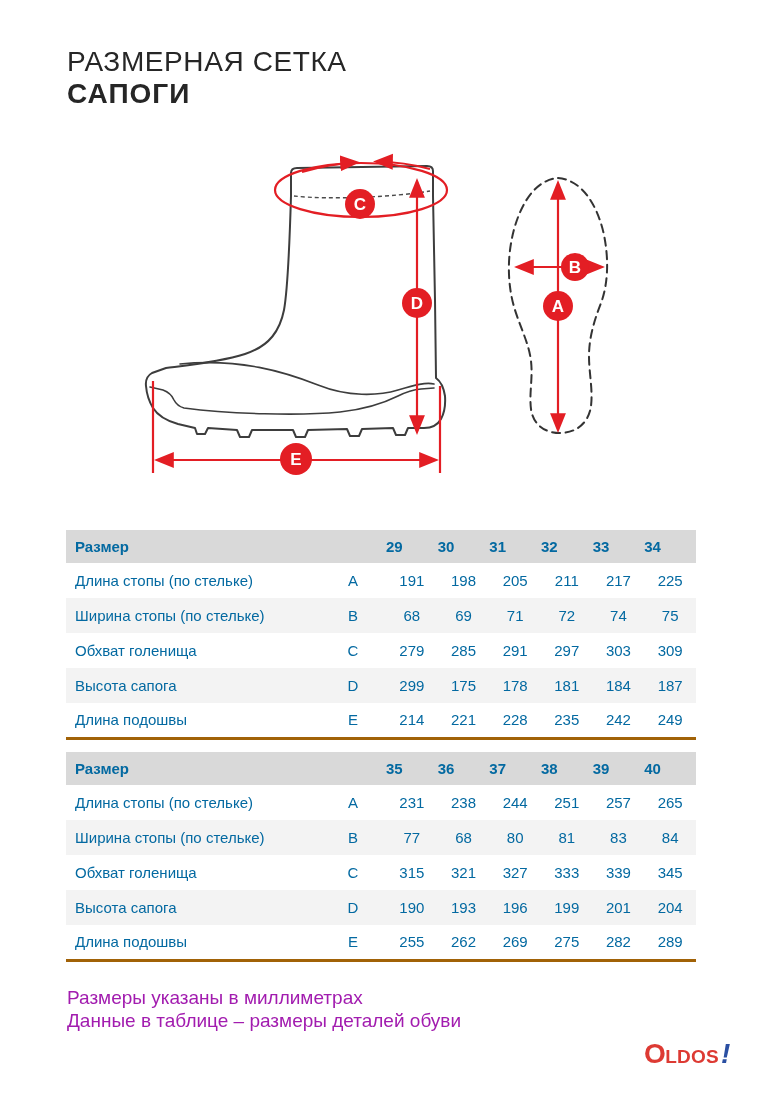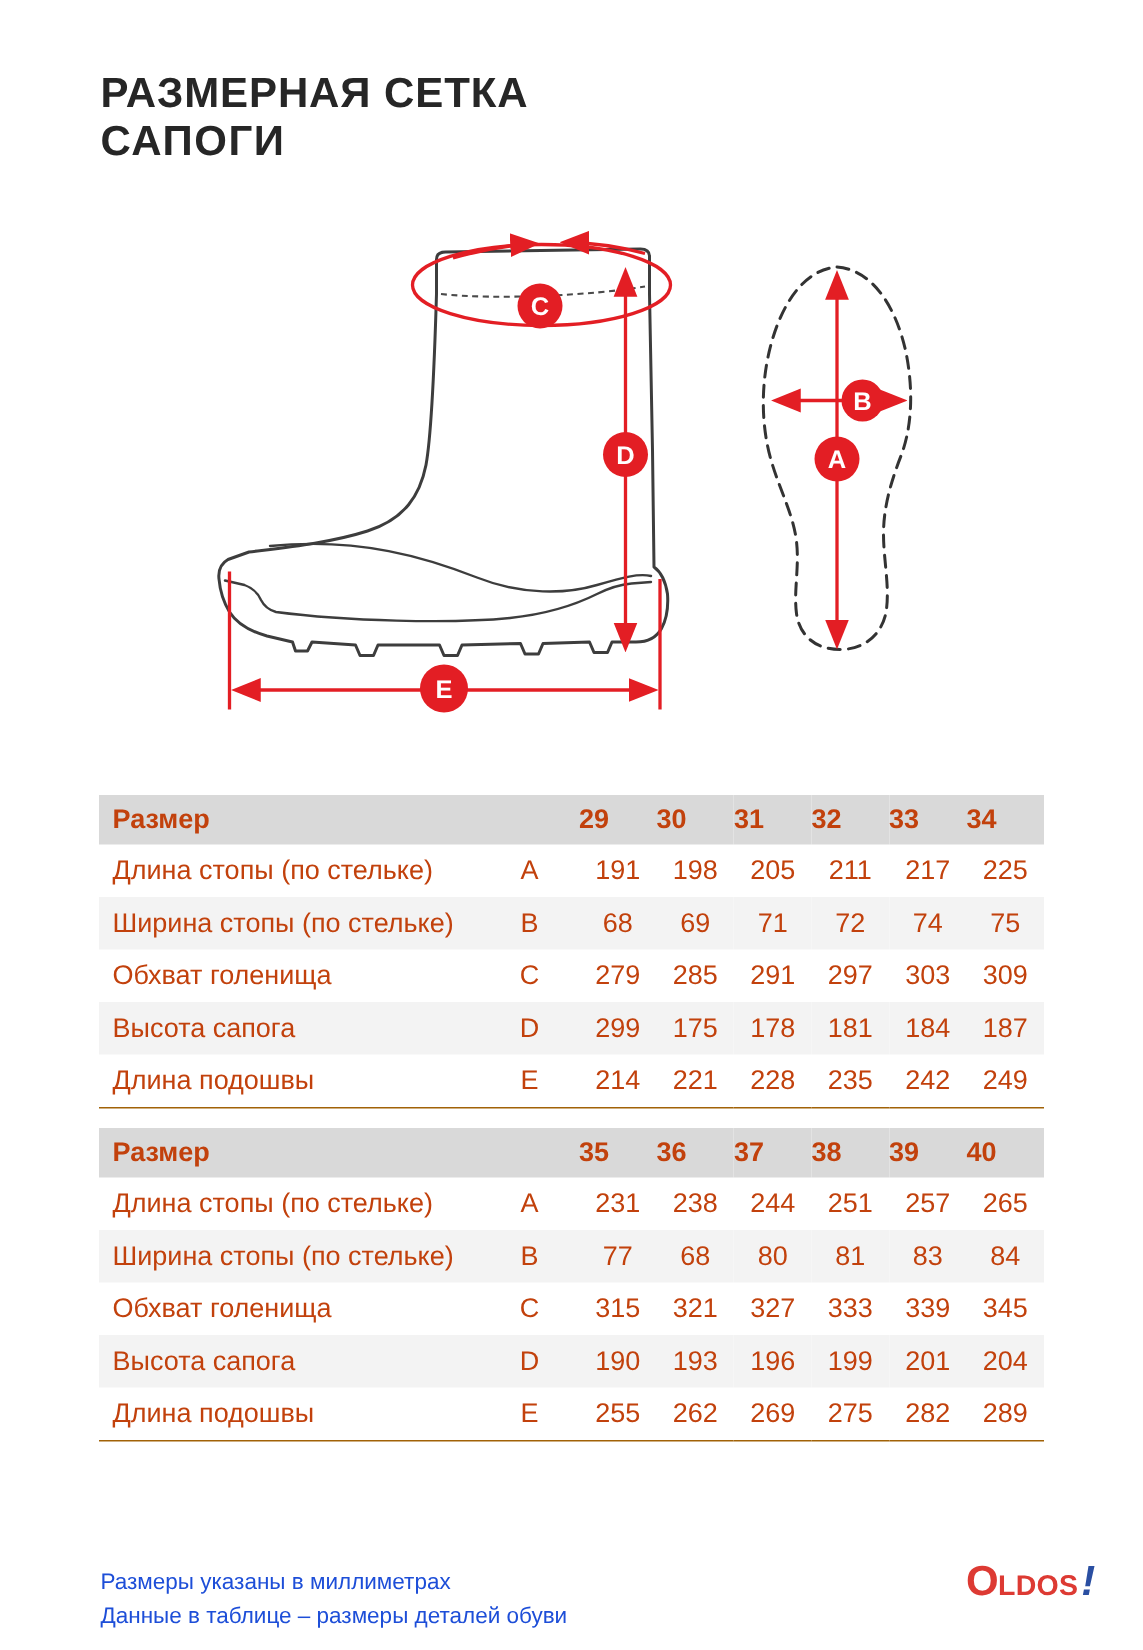--- a/index.html
+++ b/index.html
@@ -2,47 +2,47 @@
 <html><head>
 <meta charset="utf-8">
 <style>
   * { margin:0; padding:0; box-sizing:border-box; }
   html,body { background:#ffffff; }
   body { font-family:"Liberation Sans", sans-serif; }
   #page { position:relative; width:762px; height:1100px; background:#ffffff; overflow:hidden; }
 
   
   .title-block { position:absolute; left:67px; top:46px; color:#262626; }
-  .title-line1 { font-size:28px; font-weight:700; letter-spacing:0.6px; line-height:32px; }
+  .title-line1 { font-size:28px; font-weight:400; letter-spacing:0.6px; line-height:32px; }
   .title-line2 { font-size:28px; font-weight:700; letter-spacing:1px; line-height:32px; }
 
   
   svg.diagram { position:absolute; left:140px; top:140px; }
   .outline { fill:none; stroke:#3d3d3d; stroke-width:2; stroke-linecap:round; stroke-linejoin:round; }
   .detail  { fill:none; stroke:#3d3d3d; stroke-width:1.6; stroke-linecap:round; }
   .dashed  { fill:none; stroke:#4a4a4a; stroke-width:1.4; stroke-dasharray:4 3; }
   .soledash{ fill:none; stroke:#333333; stroke-width:2; stroke-dasharray:8 5.5; stroke-linecap:round; }
   .mline   { fill:none; stroke:#e31e24; stroke-width:2.2; }
   .mfill   { fill:#e31e24; }
   .mtext   { fill:#ffffff; font-family:"Liberation Sans",sans-serif; font-size:17px; font-weight:700; text-anchor:middle; }
 
   
   .table-block { position:absolute; left:66px; }
   #table-0 { top:530px; }
   #table-1 { top:752px; }
   table.size-table { width:630px; border-collapse:collapse; table-layout:fixed;
-    font-size:18px; color:#c2410c; border-bottom:1px solid #a16207; }
+    font-size:15px; color:#0369a1; border-bottom:3px solid #a16207; }
   col.col-label { width:254px; } col.col-letter { width:66px; }
   .size-table thead th { background:#d9d9d9; height:33px; font-weight:700; text-align:left; }
   .size-table tbody td { height:35px; text-align:center; font-weight:400; }
   .size-table .cell-label { text-align:left; padding-left:9px; }
   .size-table tbody tr:nth-child(even) { background:#f3f3f3; }
 
   
-  .footnote { position:absolute; left:67px; top:1043px; font-size:15px; line-height:23px; color:#1d4ed8; }
+  .footnote { position:absolute; left:67px; top:986px; font-size:19px; line-height:23px; color:#a21caf; }
   .logo { position:absolute; left:644px; top:1038px; display:flex; align-items:baseline; color:#dd3a33; font-weight:700; }
   .logo-o    { font-size:28px; letter-spacing:-0.5px; }
   .logo-rest { font-size:19px; letter-spacing:0.2px; }
   .logo-ex   { font-size:28px; font-style:italic; color:#2a4fa2; margin-left:2px; }
 </style>
 </head>
 <body>
 
 <div id="page">
 

